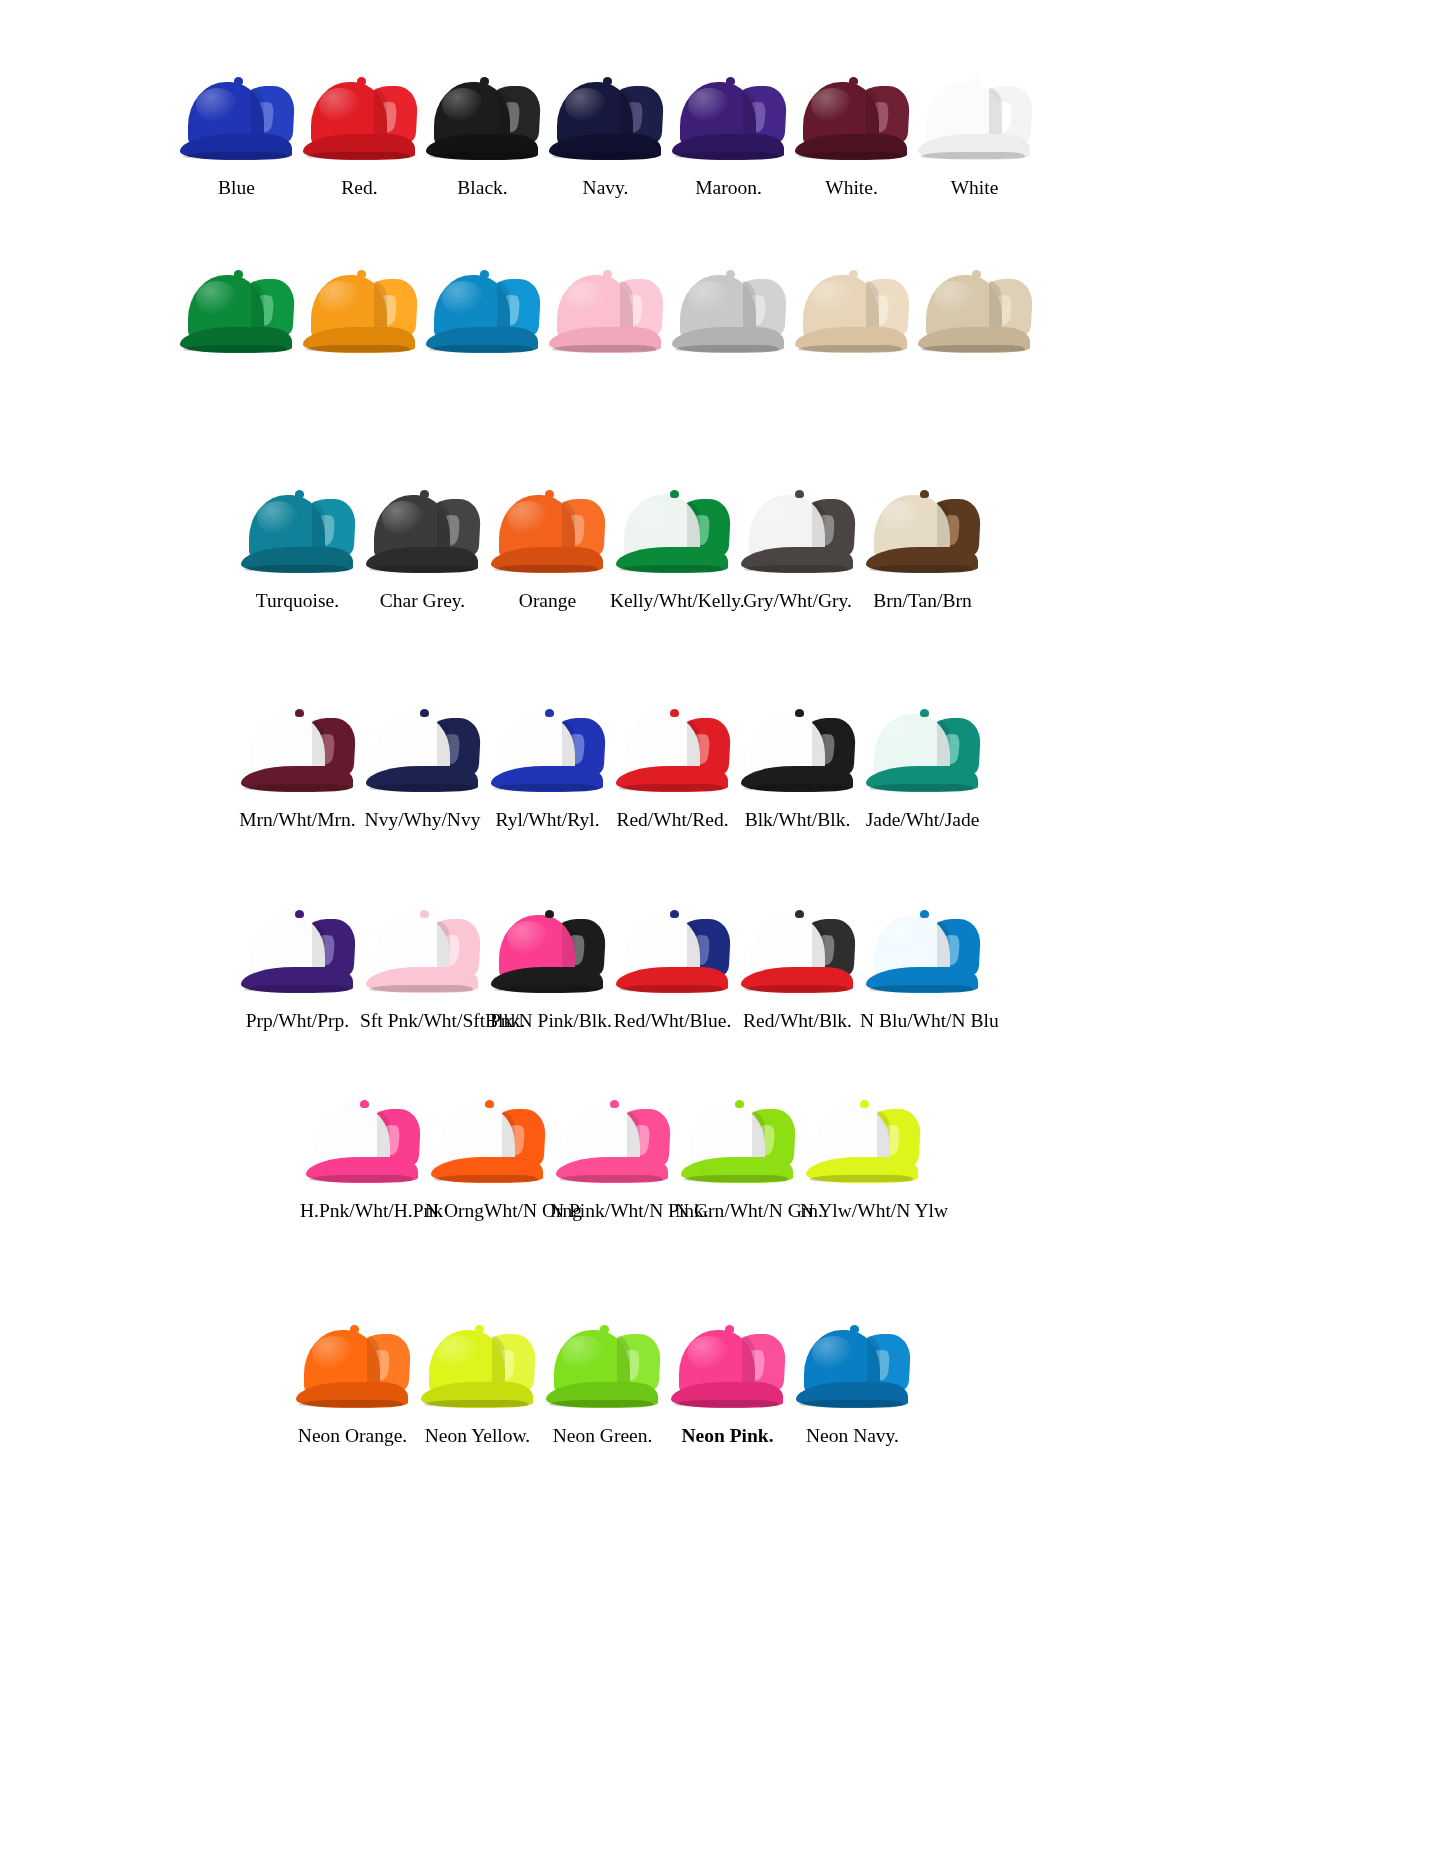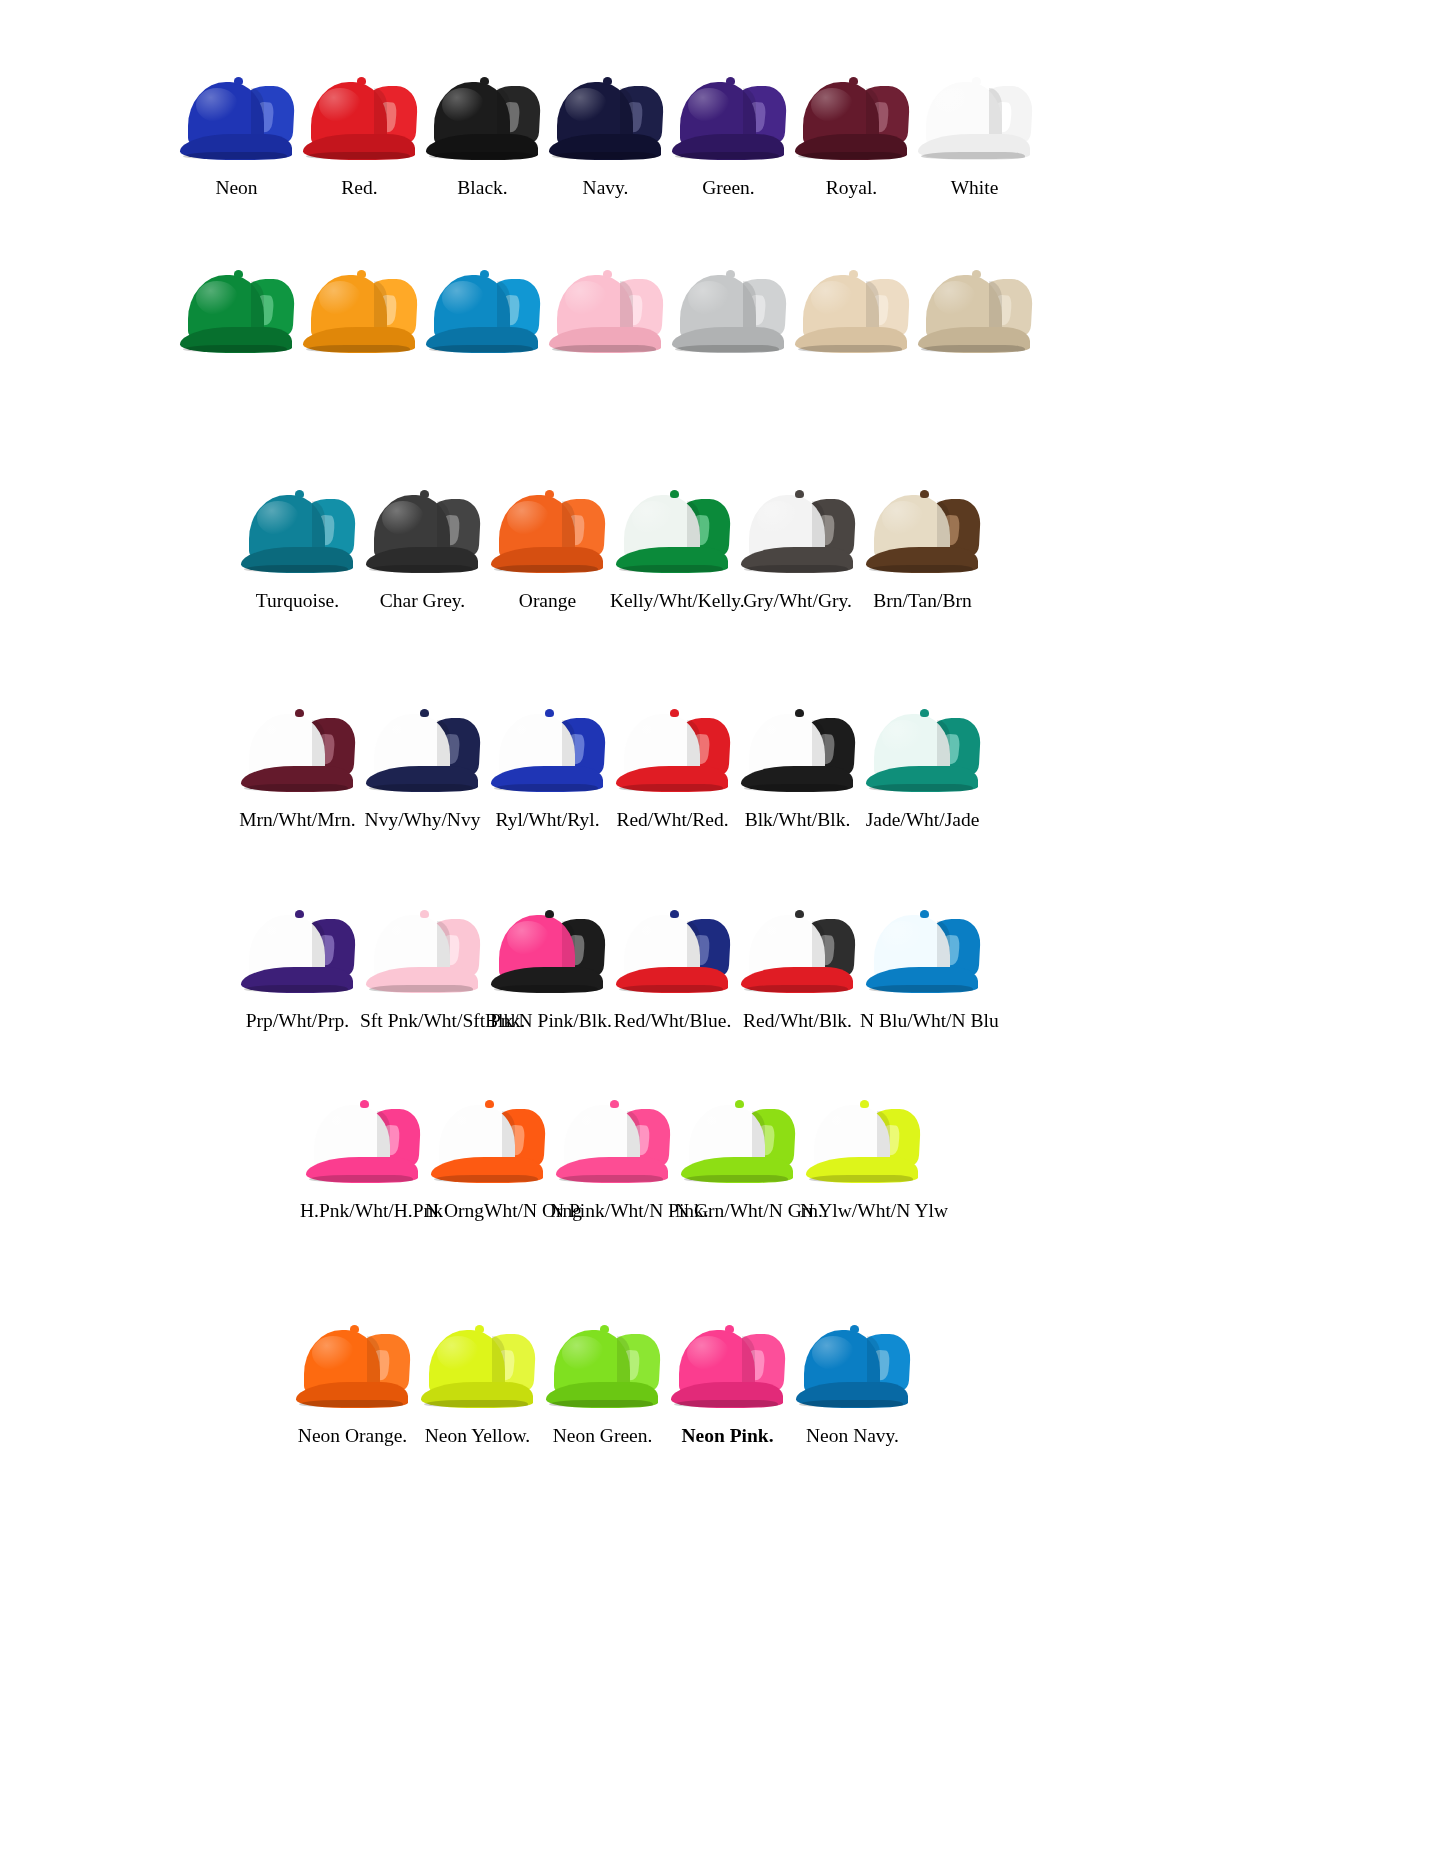--- a/index.html
+++ b/index.html
@@ -236,26 +236,26 @@
             <div class="meshhole" style="background: rgb(255, 255, 255);"></div>
             <div class="crown" style="background: rgb(251, 251, 251);"></div>
             <div class="sheen"></div>
             <div class="button" style="background: rgb(251, 251, 251);"></div>
             <div class="brim" style="background: rgb(237, 237, 237);"></div>
           </div>
         </div>
       </div>
       <div class="lbl-gap"></div>
       <div class="row-labels" style="padding-left: 175px;">
-        <div class="label-cell" style="width: 123px;">Neon</div>
+        <div class="label-cell" style="width: 123px;">Blue</div>
         <div class="label-cell" style="width: 123px;">Red.</div>
         <div class="label-cell" style="width: 123px; text-align: center;">Black.</div>
         <div class="label-cell" style="width: 123px;">Navy.</div>
-        <div class="label-cell" style="width: 123px;">Green.</div>
-        <div class="label-cell" style="width: 123px;">Royal.</div>
+        <div class="label-cell" style="width: 123px;">Maroon.</div>
+        <div class="label-cell" style="width: 123px;">White.</div>
         <div class="label-cell" style="width: 123px;">White</div>
       </div>
     </div>
   <div class="cap-row" id="row2">
       <div class="row-caps" style="padding-left: 175px;">
         <div class="cap-cell" style="width: 123px;">
           <div class="cap">
             <div class="back" style="background: rgb(15, 150, 65);"></div>
             <div class="meshhole" style="background: rgb(79, 189, 121);"></div>
             <div class="crown" style="background: rgb(11, 138, 58);"></div>

